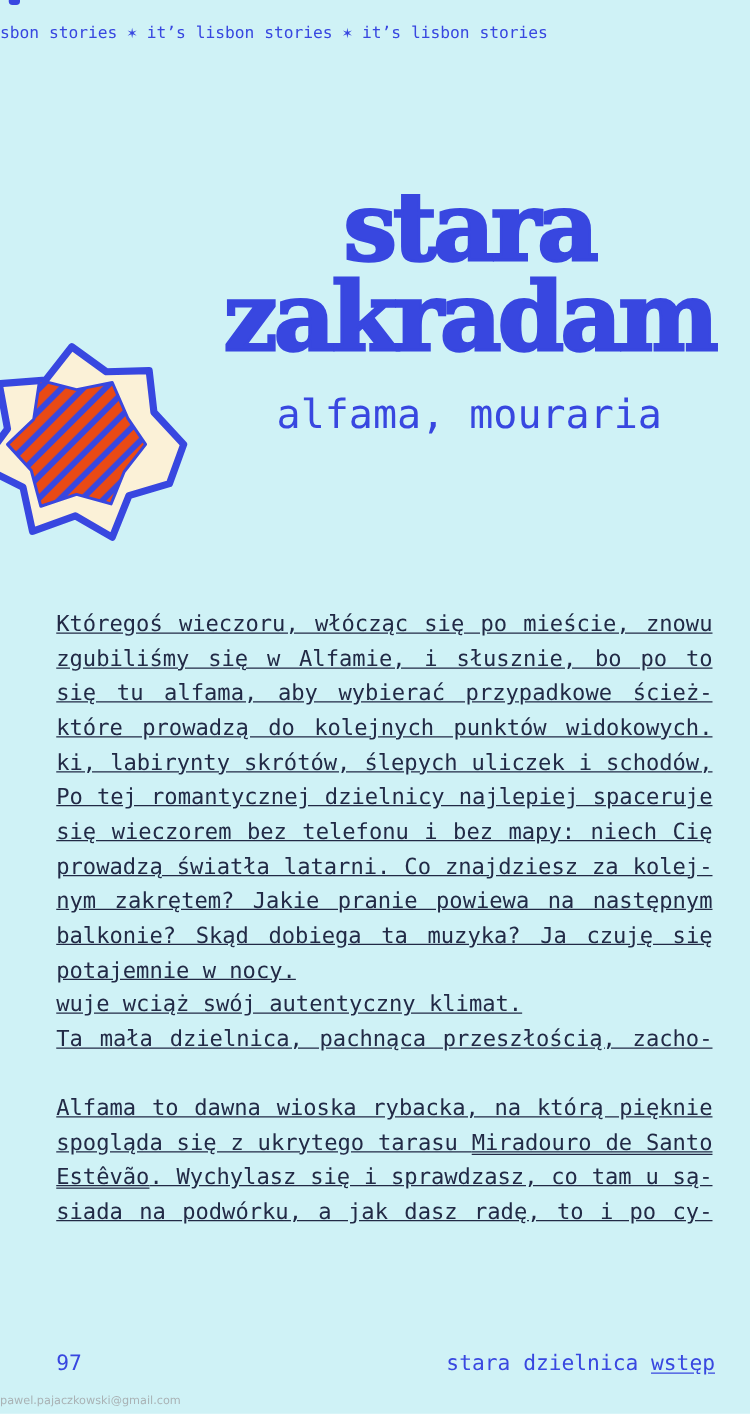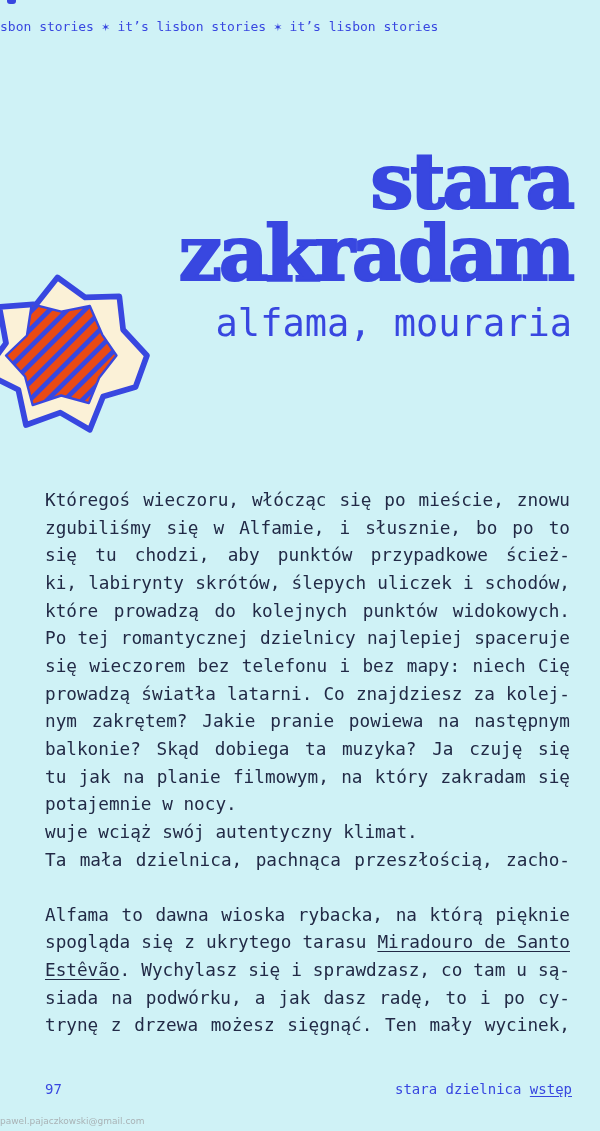--- a/index.html
+++ b/index.html
@@ -13,40 +13,40 @@
     font-family:"DejaVu Sans Mono","DejaVu Sans",monospace;
   }
   .marquee {
     position:absolute; top:19px; left:0; white-space:nowrap;
     font-size:13px; color:var(--accent-blue);
   }
   .top-artifact {
     position:absolute; top:-2px; left:7px; width:9px; height:6px;
     background:var(--accent-blue); border-radius:0 0 3px 3px;
   }
-  .title-block { position:absolute; top:146px; right:28px; text-align:right; color:var(--accent-blue); }
+  .title-block { position:absolute; top:146px; right:28px; text-align:center; color:var(--accent-blue); }
   .title-line {
     font-family:"DejaVu Serif","Liberation Serif",serif; font-weight:bold;
     font-size:76px; line-height:0.95; letter-spacing:-3px;
     -webkit-text-stroke:2.2px var(--accent-blue);
   }
-  .subtitle { margin-top:12px; font-size:37px; }
+  .subtitle { margin-top:22px; font-size:32px; }
   .blob { position:absolute; top:273px; left:-34px; }
   .body-text {
     position:absolute; top:487px; left:45px; width:525px;
     font-size:17.7px; line-height:27.65px; color:var(--text-dark);
   }
   .paragraph + .paragraph { margin-top:27.65px; }
-  .line { text-align:left; }
+  .line { text-align:left;text-decoration:underline; }
   .line.justify { text-align:justify; text-align-last:justify; }
   .body-link { text-decoration:underline; text-underline-offset:3px; cursor:pointer; }
   .footer {
     position:absolute; top:1081px; left:45px; right:28px;
     display:flex; justify-content:space-between; align-items:baseline;
-    color:var(--accent-blue); font-size:14px;
+    color:var(--accent-blue); font-size:17px;
   }
   .footer-link { text-decoration:underline; text-underline-offset:2px; margin-left:0.6em; cursor:pointer; }
   .watermark {
     position:absolute; top:1116px; left:0; width:100%; text-align:left;
     font-family:"DejaVu Sans","Liberation Sans",sans-serif;
     font-size:9px; color:var(--watermark-gray);
   }
 </style>
 </head>
 <body>
@@ -71,39 +71,37 @@
       </pattern>
     </defs>
     <polygon points="190,85 165,58 161,23 125,24 96,3 74,31 35,34 42,72 19,103 55,121 63,158 99,145 130,163 144,128 178,118" fill="var(--blob-cream)" stroke="var(--accent-blue)" stroke-width="6" stroke-linejoin="round"></polygon>
     <polygon points="158,85 143,63 130,33 100,39 69,31 64,64 42,85 62,107 70,137 100,127 129,135 140,108" fill="url(#stripes)" stroke="var(--accent-blue)" stroke-width="2.5" stroke-linejoin="round"></polygon>
   </svg>
 
   <div class="body-text">
       <div class="paragraph">
         <div class="line justify">Któregoś wieczoru, włócząc się po mieście, znowu</div>
         <div class="line justify">zgubiliśmy się w Alfamie, i słusznie, bo po to</div>
-        <div class="line justify">się tu chodzi, aby punktów przypadkowe ścież-</div>
+        <div class="line justify">się tu alfama, aby wybierać przypadkowe ścież-</div>
+        <div class="line justify">które prowadzą do kolejnych punktów widokowych.</div>
         <div class="line justify">ki, labirynty skrótów, ślepych uliczek i schodów,</div>
-        <div class="line justify">które prowadzą do kolejnych punktów widokowych.</div>
         <div class="line justify">Po tej romantycznej dzielnicy najlepiej spaceruje</div>
         <div class="line justify">się wieczorem bez telefonu i bez mapy: niech Cię</div>
         <div class="line justify">prowadzą światła latarni. Co znajdziesz za kolej-</div>
         <div class="line justify">nym zakrętem? Jakie pranie powiewa na następnym</div>
         <div class="line justify">balkonie? Skąd dobiega ta muzyka? Ja czuję się</div>
-        <div class="line justify">tu jak na planie filmowym, na który zakradam się</div>
         <div class="line">potajemnie w nocy.</div>
         <div class="line">wuje wciąż swój autentyczny klimat.</div>
         <div class="line justify">Ta mała dzielnica, pachnąca przeszłością, zacho-</div>
       </div>
       <div class="paragraph">
         <div class="line justify">Alfama to dawna wioska rybacka, na którą pięknie</div>
         <div class="line justify">spogląda się z ukrytego tarasu <span class="body-link">Miradouro de Santo</span></div>
         <div class="line justify"><span class="body-link">Estêvão</span>. Wychylasz się i sprawdzasz, co tam u są-</div>
         <div class="line justify">siada na podwórku, a jak dasz radę, to i po cy-</div>
-        <div class="line justify">trynę z drzewa możesz sięgnąć. Ten mały wycinek,</div>
       </div>
     </div>
 
   <div class="footer">
     <span>97</span>
     <span>
       <span>stara dzielnica</span><span class="footer-link">wstęp</span>
     </span>
   </div>
 

